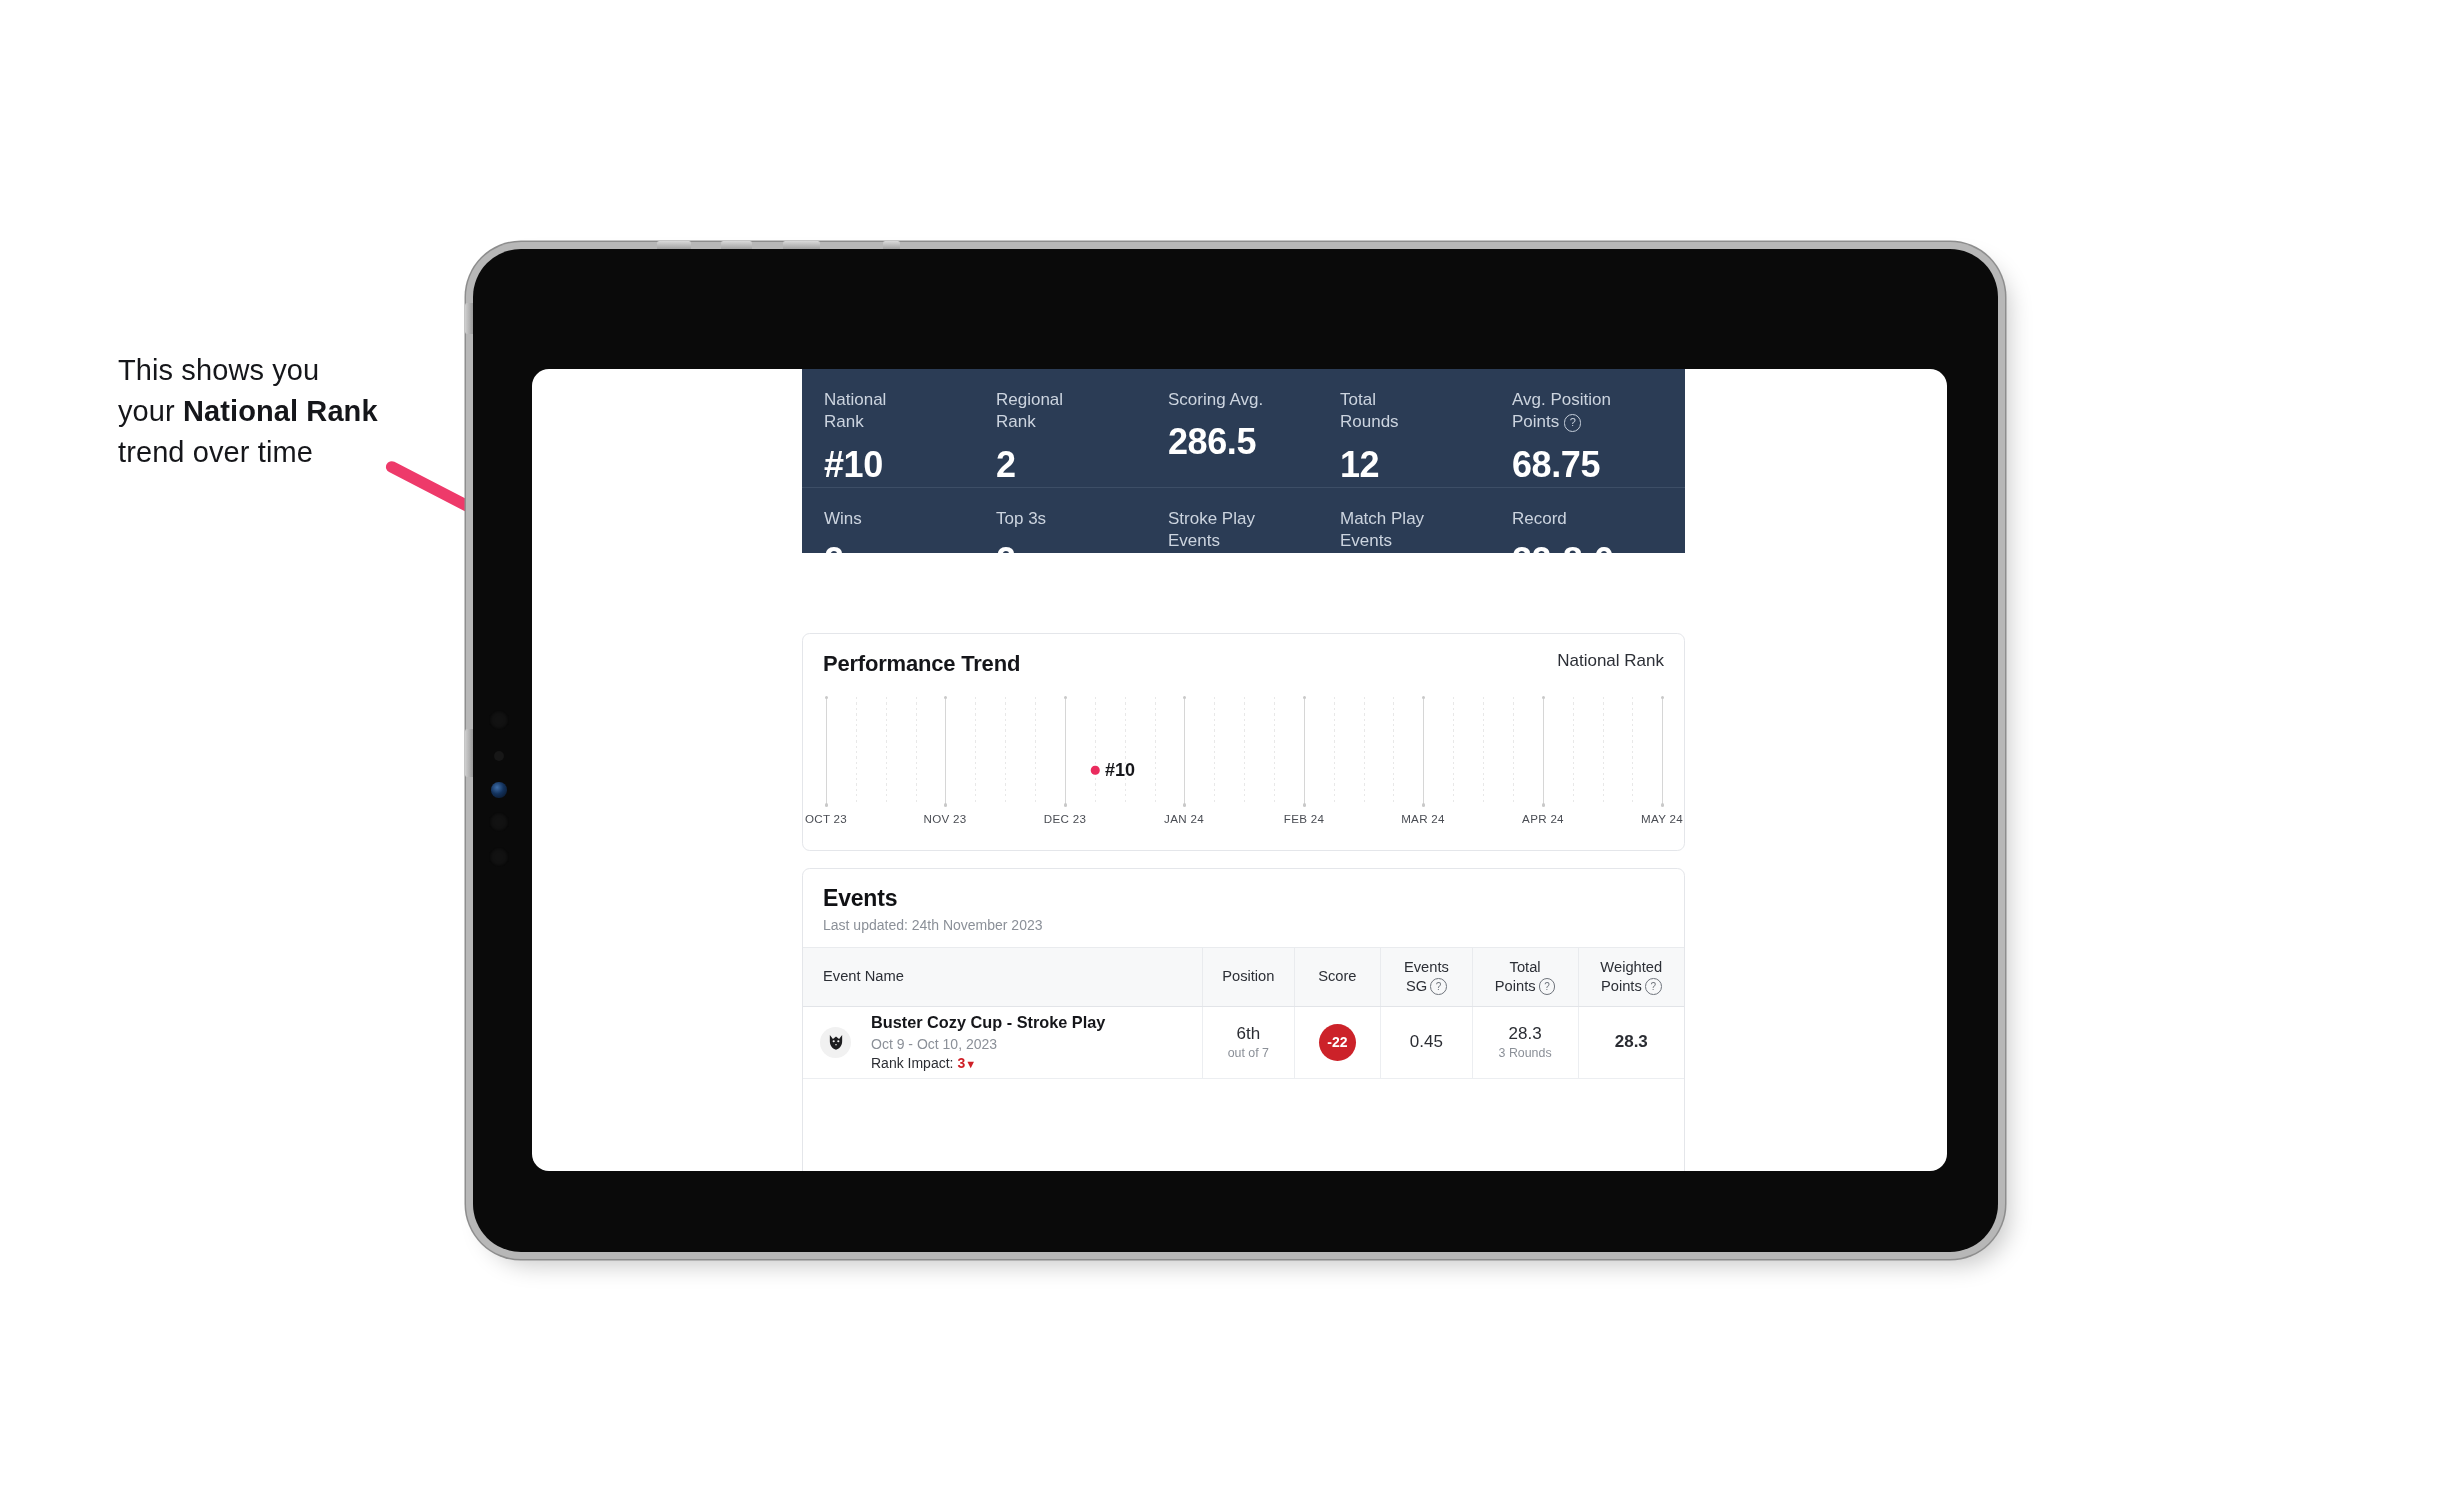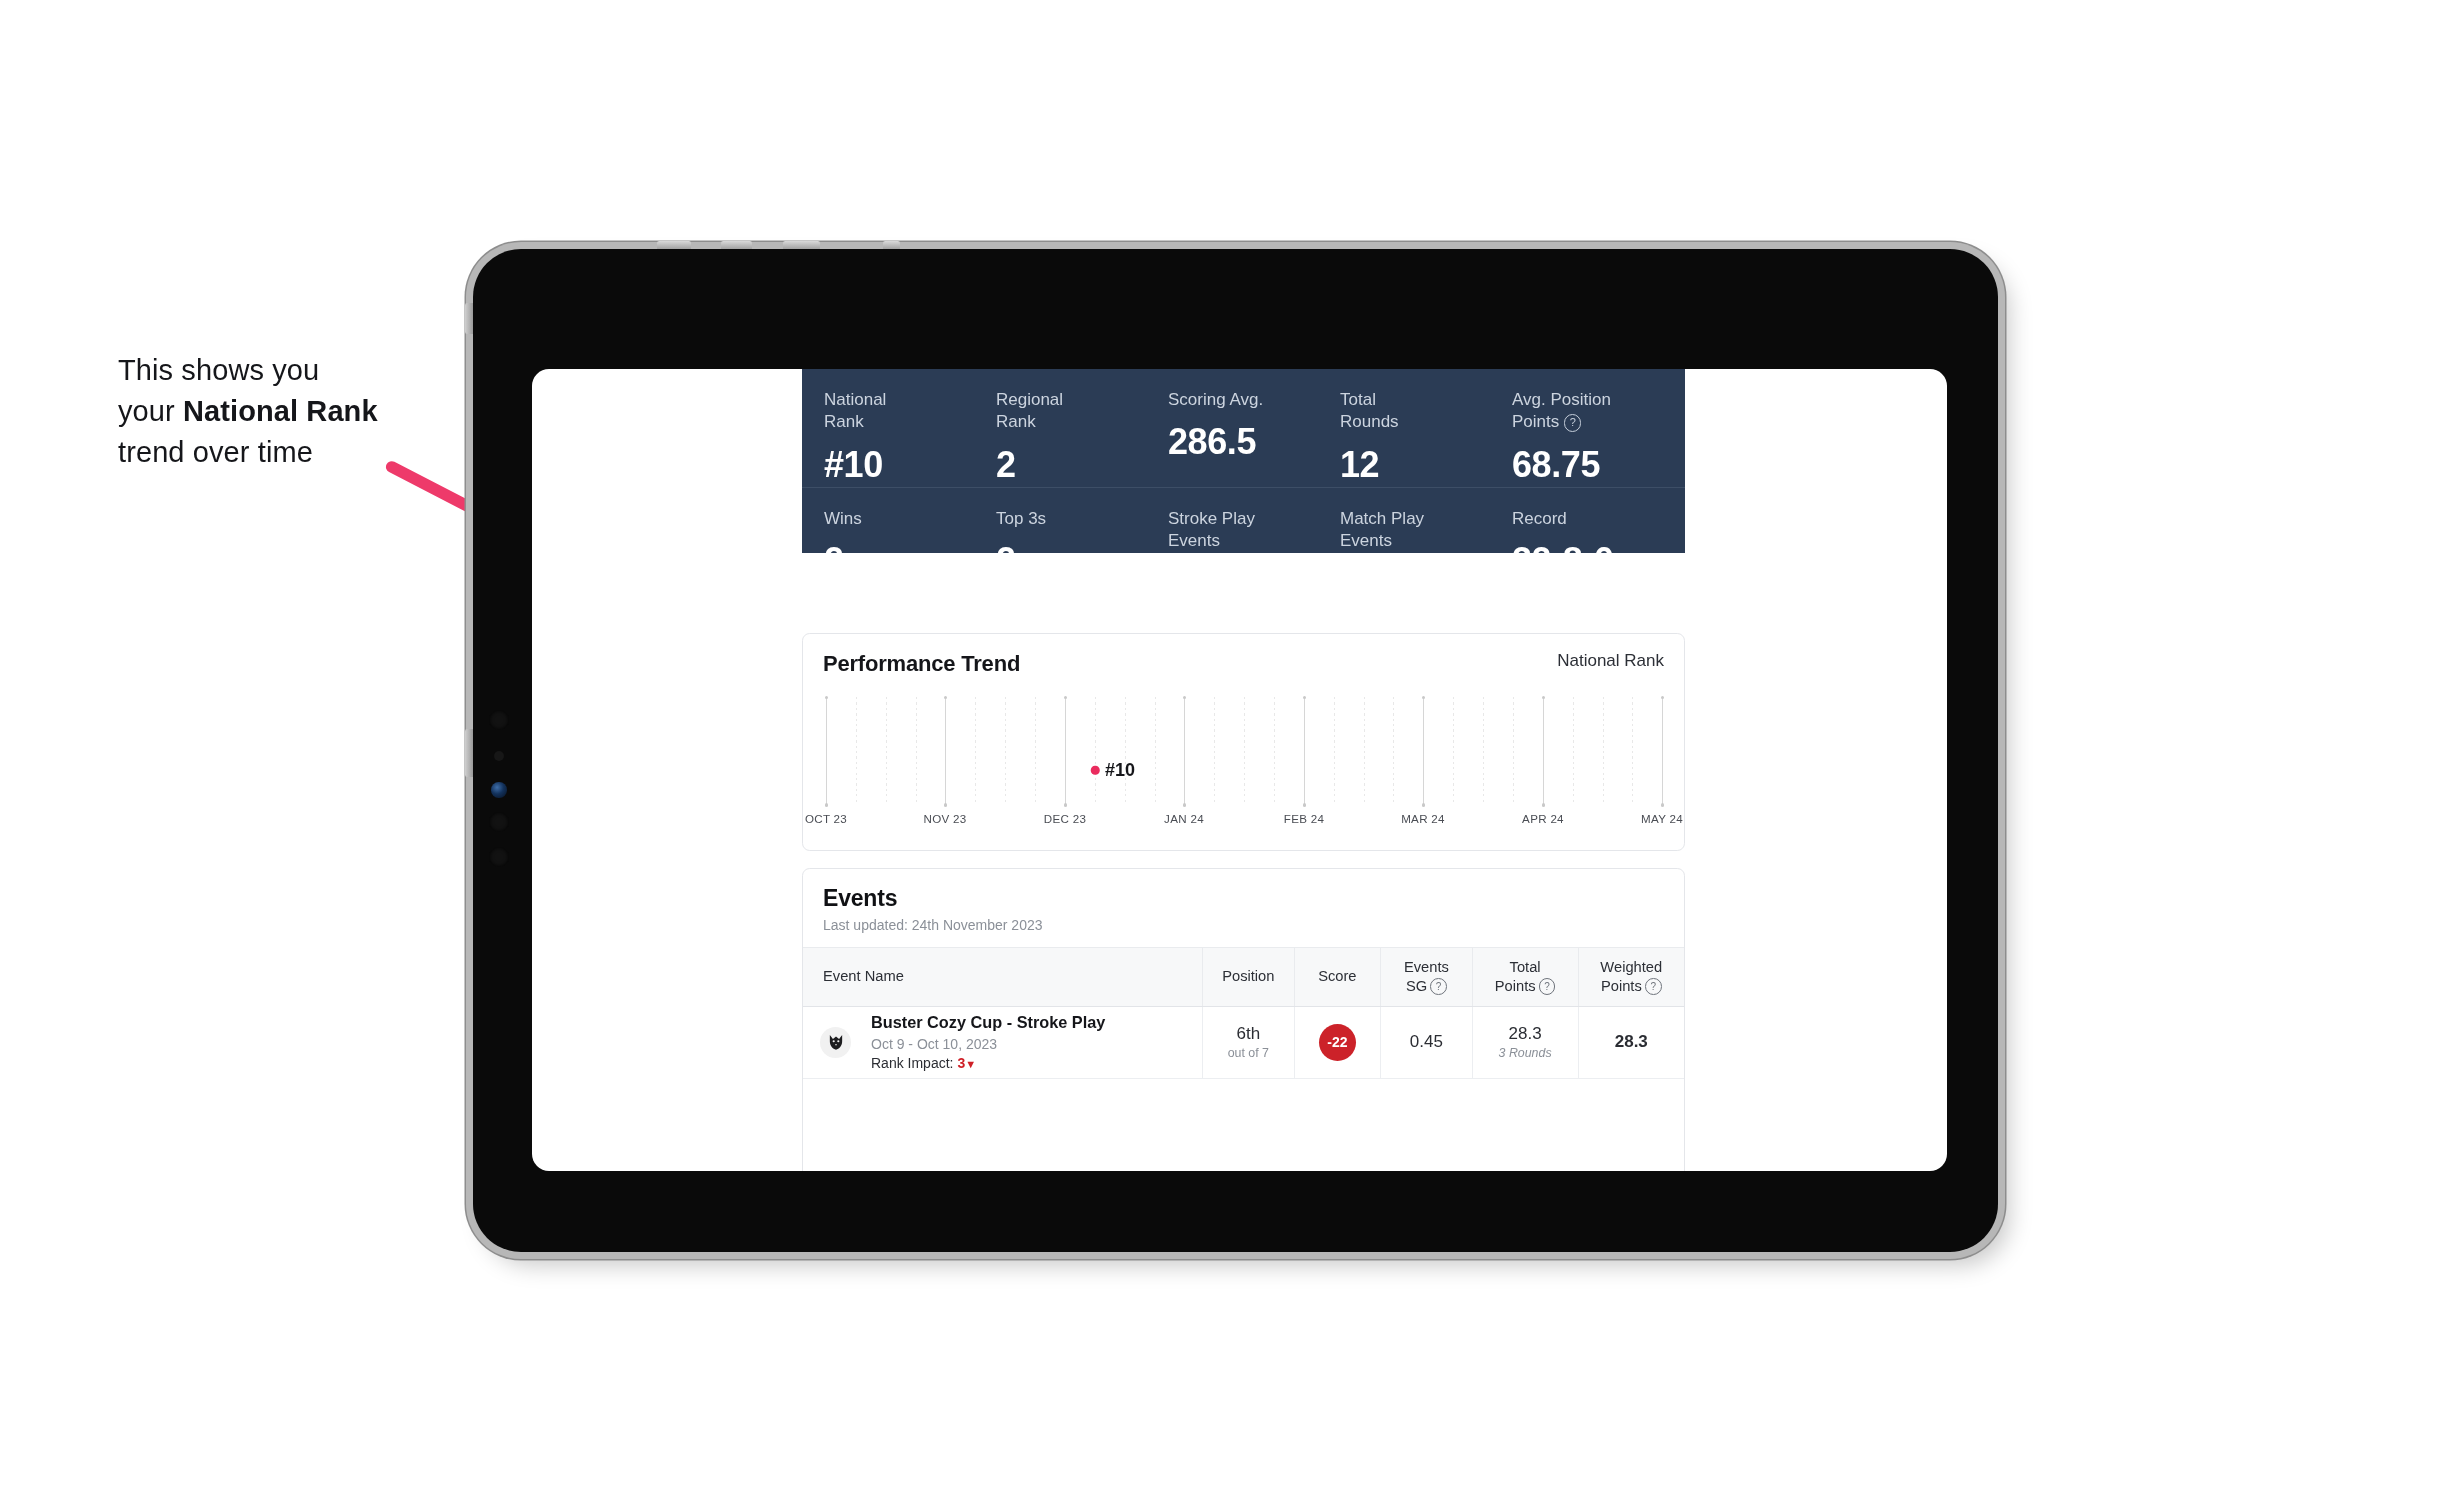--- a/index.html
+++ b/index.html
@@ -121,21 +121,21 @@
   .ev-rank{margin-top:3.1px;font-size:14px;color:#2b2d33;}
   .ev-rank b{color:#cf2027;font-weight:700;}
   .ev-rank .dn{color:#cf2027;font-size:11px;}
   .pos-main{font-size:17px;color:#2b2d33;}
   .pos-sub{margin-top:2.3px;font-size:12.4px;color:#8b9098;}
   .score-badge{
     display:inline-flex;align-items:center;justify-content:center;
     width:37px;height:37px;border-radius:50%;background:#cc2229;
     color:#fff;font-size:14px;font-weight:700;
   }
-  .tp-sub{margin-top:2.3px;font-size:12.4px;color:#8b9098;font-style:italic;}
+  .tp-sub{margin-top:2.3px;font-size:12.4px;color:#8b9098;}
   .wp{font-weight:700;}
   .qmark-dk{
     display:inline-flex;align-items:center;justify-content:center;
     width:14.7px;height:14.7px;border:1.2px solid #6f747c;border-radius:50%;
     font-size:10px;line-height:1;color:#6f747c;vertical-align:middle;margin-left:3.1px;
   }
 </style>
 </head>
 <body>
 

